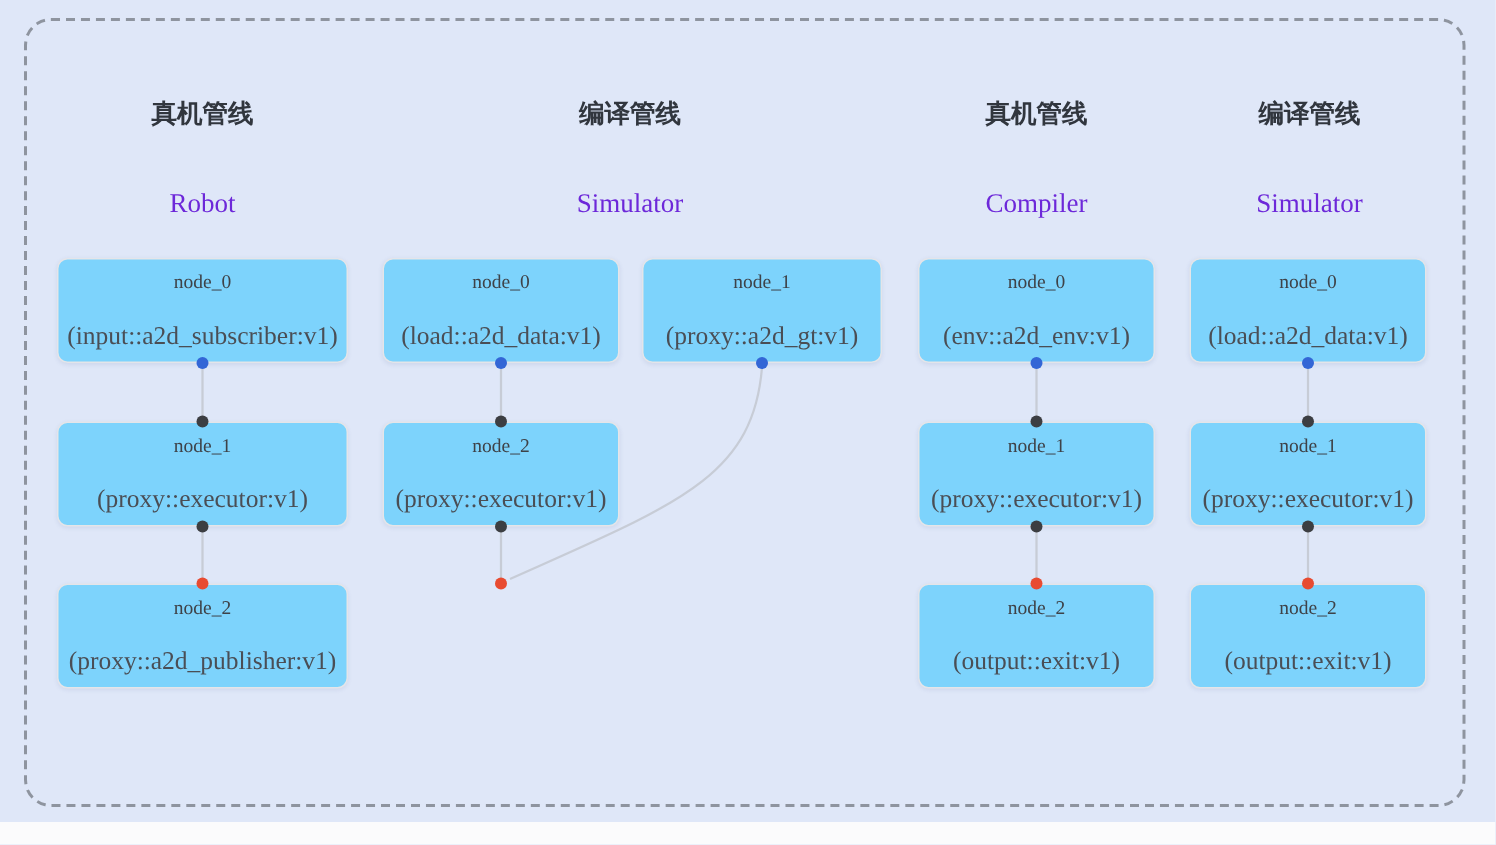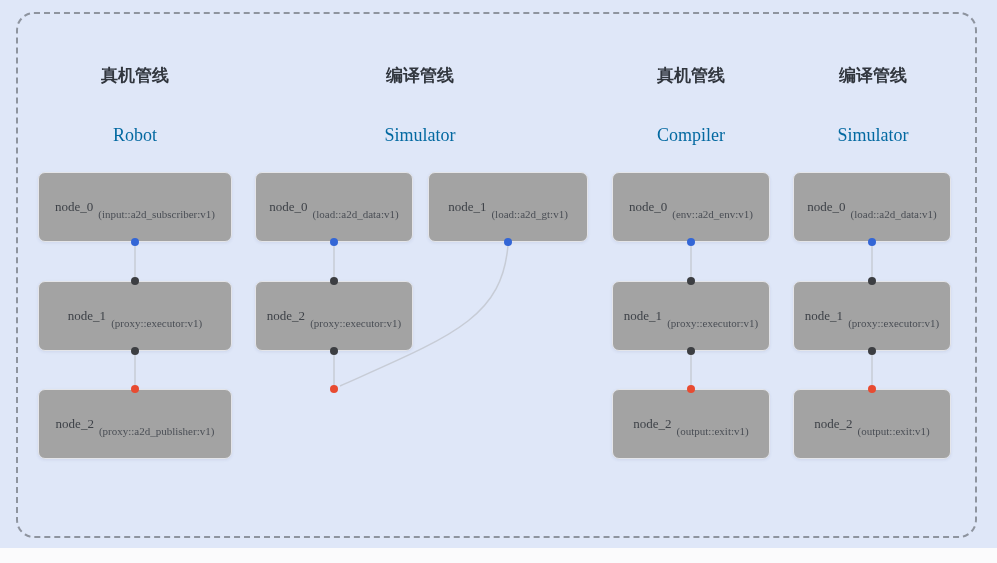--- a/index.html
+++ b/index.html
@@ -37,42 +37,43 @@
     font-weight: 700;
     color: #31363e;
     white-space: nowrap;
   }
   .title-en {
     position: absolute;
     top: 125px;
     transform: translateX(-50%);
     font-size: 18px;
     font-weight: 500;
-    color: #0369a1;
+    color: #6d28d9;
     white-space: nowrap;
   }
   .card {
     position: absolute;
     height: 70px;
-    background: #a3a3a3;
+    background: #7dd3fc;
     border: 1px solid #e4e5e9;
     border-radius: 7px;
     box-shadow: 0 1px 3px rgba(60, 80, 140, 0.10);
     box-sizing: border-box;
     display: flex;
+    flex-direction: column;
     align-items: center;
     justify-content: center;
     gap: 5px;
   }
   .node-name {
     font-size: 13px;
     color: #3e4248;
   }
   .node-type {
-    font-size: 11px;
+    font-size: 17px;
     color: #4a4e55;
     margin-top: 13px;
   }
   .edges-layer {
     position: absolute;
     left: 0; top: 0;
     width: 997px; height: 563px;
     pointer-events: none;
   }
   .dot {
@@ -114,21 +115,21 @@
     <div class="node-name">node_2</div>
     <div class="node-type">(proxy::a2d_publisher:v1)</div>
   </div>
 
   <div class="card" style="left:255px; top:172px; width:158px">
     <div class="node-name">node_0</div>
     <div class="node-type">(load::a2d_data:v1)</div>
   </div>
   <div class="card" style="left:428px; top:172px; width:160px">
     <div class="node-name">node_1</div>
-    <div class="node-type">(load::a2d_gt:v1)</div>
+    <div class="node-type">(proxy::a2d_gt:v1)</div>
   </div>
   <div class="card" style="left:255px; top:281px; width:158px">
     <div class="node-name">node_2</div>
     <div class="node-type">(proxy::executor:v1)</div>
   </div>
 
   <div class="card" style="left:612px; top:172px; width:158px">
     <div class="node-name">node_0</div>
     <div class="node-type">(env::a2d_env:v1)</div>
   </div>

